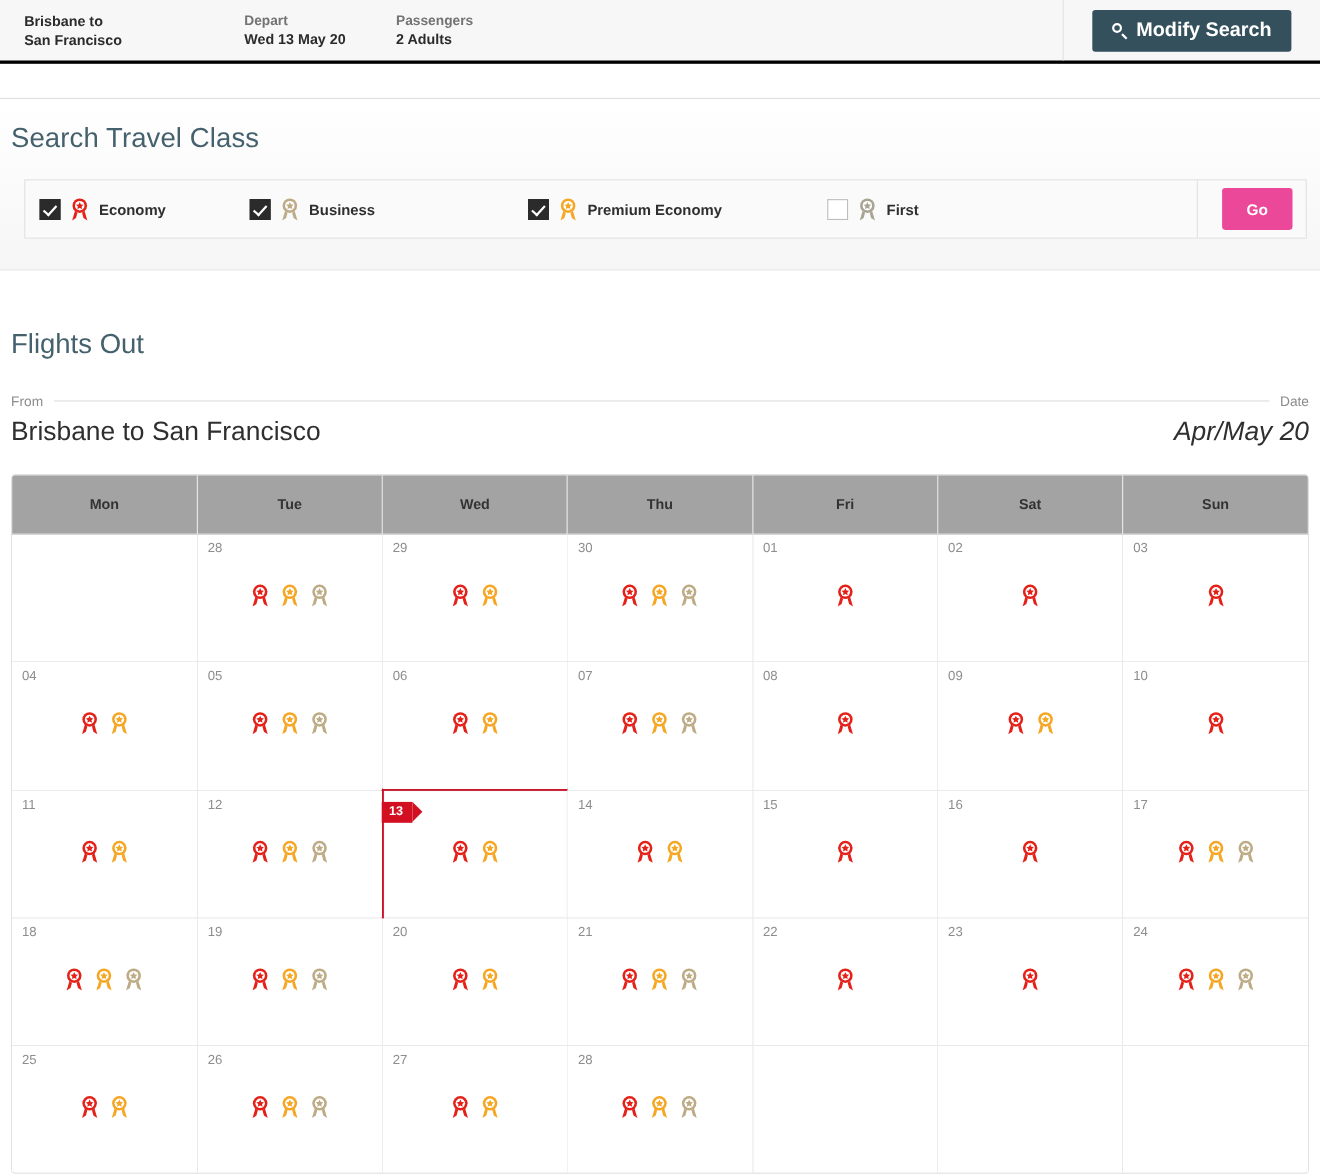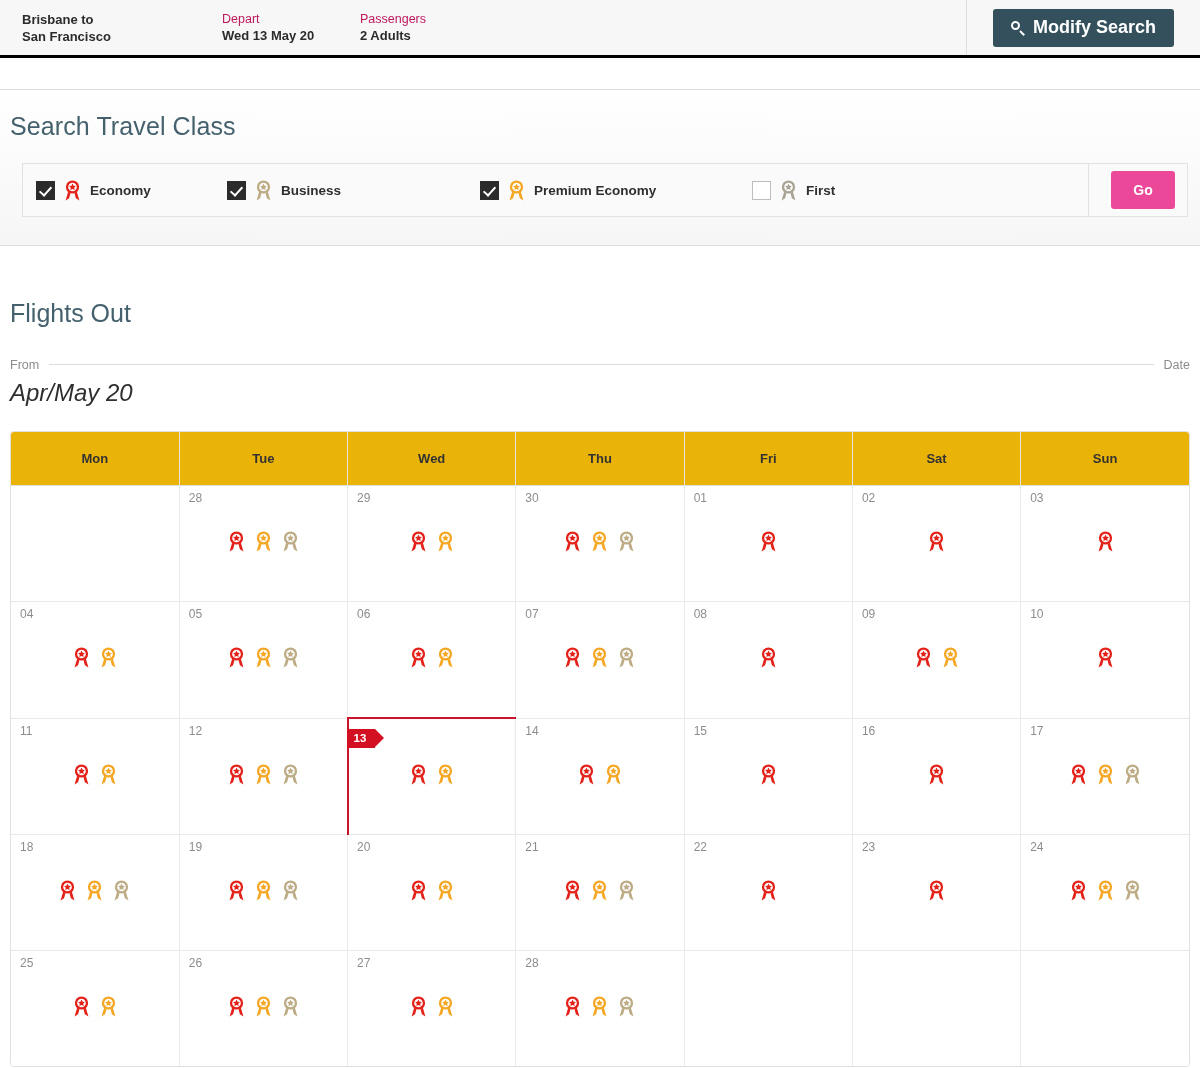--- a/index.html
+++ b/index.html
@@ -30,23 +30,23 @@
     padding: 0 0 0 22px;
     display: flex;
     align-items: center;
   }
   .summary-field { margin-right: 0; }
   .sf-route   { width: 200px; }
   .sf-depart  { width: 138px; }
   .sf-pax     { width: 200px; }
   .sf-label {
     font-size: 12.5px;
-    color: #be185d;
+    color: #737373;
     line-height: 16px;
-    font-weight: normal;
+    font-weight: bold;
     white-space: nowrap;
   }
   .sf-value {
     font-size: 13px;
     color: #2b2b2b;
     font-weight: bold;
     line-height: 17px;
     white-space: nowrap;
   }
   .route-line1, .route-line2 {
@@ -246,21 +246,21 @@
     border-radius: 4px;
     overflow: hidden;
     background: #ffffff;
   }
   table.cal {
     border-collapse: collapse;
     width: 100%;
     table-layout: fixed;
   }
   table.cal th {
-    background: #eab308;
+    background: #a3a3a3;
     font-size: 13px;
     color: #333333;
     font-weight: bold;
     height: 51px;
     border-right: 1px solid #e4e4e4;
     border-bottom: 1px solid #e0e0e0;
     text-align: center;
   }
   table.cal th:last-child { border-right: none; }
   table.cal td {
@@ -427,20 +427,21 @@
   <div class="fromdate-row">
     <div class="fd-left">
         <div class="fd-cap">From</div>
       </div>
     <div class="fd-rule"></div>
     <div class="fd-right">
         <div class="fd-cap right">Date</div>
       </div>
   </div>
   <div class="fd-rowvals">
+    <div class="fd-val">Brisbane to San Francisco</div>
     <div class="fd-val right">Apr/May 20</div>
   </div>
 
   <div class="cal-wrap">
     <table class="cal">
       <thead>
         <tr>
           <th>Mon</th>
           <th>Tue</th>
           <th>Wed</th>

